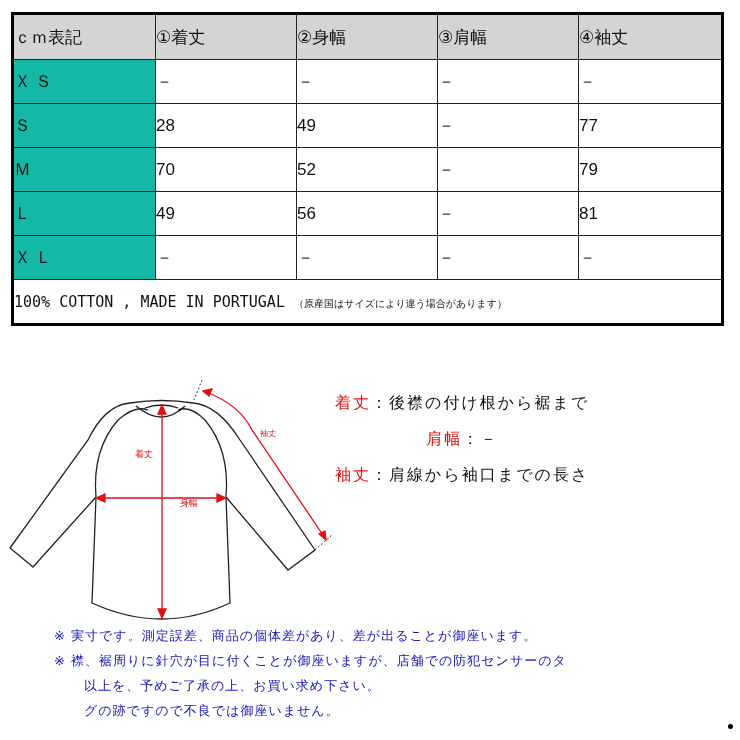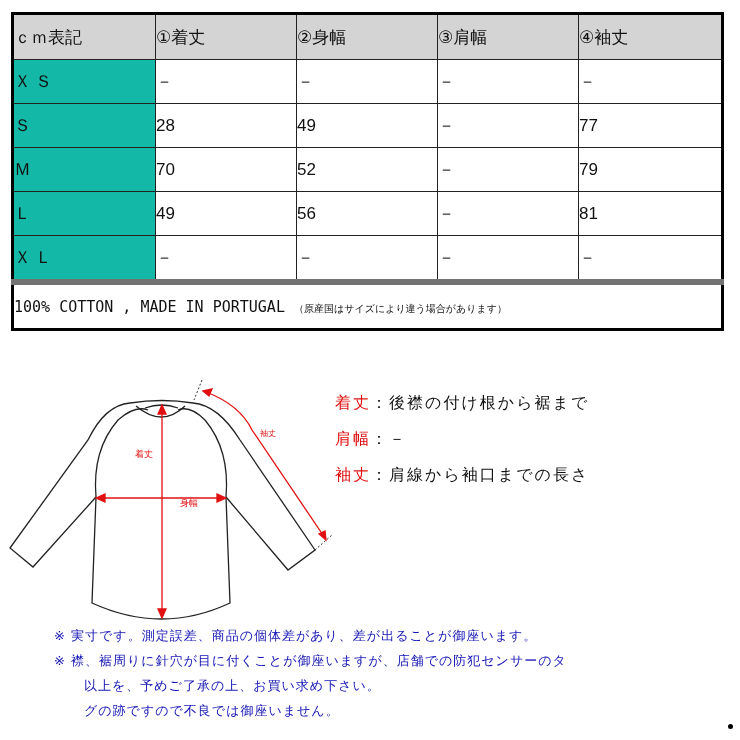--- a/index.html
+++ b/index.html
@@ -1,24 +1,24 @@
 <!DOCTYPE html>
 <html><head>
 <meta charset="utf-8">
 <style>
   html, body { margin:0; padding:0; background:#fff; }
   body { width:740px; height:740px; position:relative; overflow:hidden; font-family:"DejaVu Sans", sans-serif; }
   .tbl { position:absolute; left:11px; top:12px; width:713px; border:3px solid #000; border-collapse:collapse; }
   .tbl td { border:1px solid #222; text-align:left; font-size:17px; color:#111; height:43px; padding:0; font-family:"Liberation Sans Narrow","Liberation Sans", sans-serif; }
   .tbl tr.head td { background:#d4d4d4; height:44px; font-family:"DejaVu Sans", sans-serif; font-size:17px; }
   .tbl td.size { background:#14b8a6; width:141px; font-family:"DejaVu Sans", sans-serif; letter-spacing:4px; }
-  .tbl td.foot { border-top:6px solid #737373; height:43px; font-family:"DejaVu Sans Mono", monospace; font-size:15px; }
+  .tbl td.foot { border-top:1px solid #737373; height:43px; font-family:"DejaVu Sans Mono", monospace; font-size:15px; }
   .foot .note { font-size:10px; font-family:"DejaVu Sans", sans-serif; }
   .diagram { position:absolute; left:0; top:374px; width:340px; height:246px; }
-  .legend { position:absolute; left:335px; top:393px; }
+  .legend { position:absolute; left:335px; top:393px;text-align:center; }
   .legend .row { height:36px; font-size:16px; letter-spacing:2px; color:#111; white-space:nowrap; }
   .legend .key { color:#e01010; }
   .notes { position:absolute; left:20px; top:623px; color:#1414b4; font-size:13px; letter-spacing:1px; line-height:25px;margin-left:34px; }
   .notes .line { white-space:nowrap; }
   .notes .indent { padding-left:30px; }
   .dot { position:absolute; left:728px; top:724px; width:5px; height:5px; border-radius:50%; background:#000; }
 </style>
 </head>
 <body>
 

